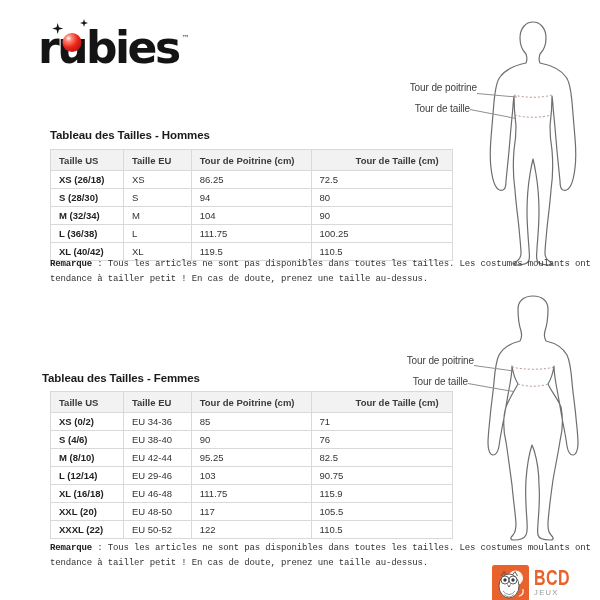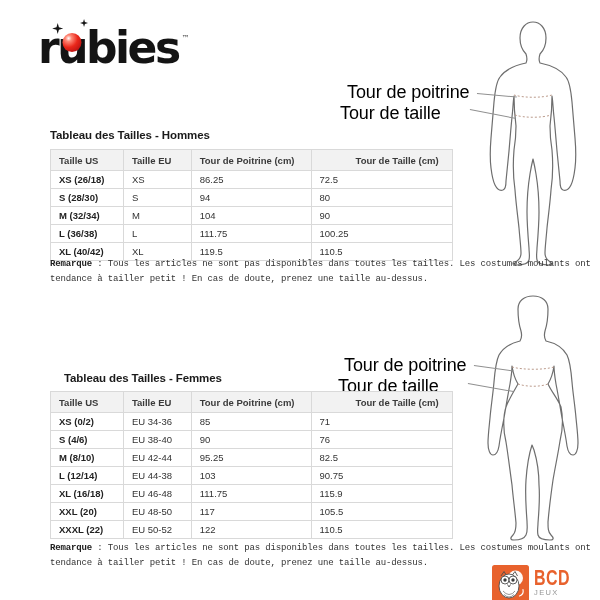--- a/index.html
+++ b/index.html
@@ -17,21 +17,21 @@
   .spark{position:absolute;background:#151515;
          clip-path:polygon(50% 0,61% 39%,100% 50%,61% 61%,50% 100%,39% 61%,0 50%,39% 39%);}
   .s1{left:-5px;top:-3px;width:11px;height:11px;}
   .s2{right:-2px;top:-7px;width:8px;height:8px;}
   .tm{position:absolute;right:-11px;top:9px;font-size:8px;font-weight:400;letter-spacing:0;color:#444;}
 
   
   .figure-svg{position:absolute;}
   .figure-svg .body{fill:#ffffff;stroke:#6e6e6e;stroke-width:1.2;stroke-linejoin:round;stroke-linecap:round;}
   .figure-svg .dash{fill:none;stroke:var(--dash,#b3907f);stroke-width:0.9;stroke-dasharray:2 2;}
-  .measure-label{position:absolute;width:130px;font-size:18px;color:#000000;
+  .measure-label{position:absolute;width:130px;text-align:right;font-size:10px;color:#404040;
                  letter-spacing:-0.1px;white-space:nowrap;}
   .pline{position:absolute;height:0;border-top:1px solid #909090;transform-origin:0 0;}
   .pl-m-chest{left:477px;top:93px;width:40px;transform:rotate(5deg);}
   .pl-m-waist{left:470px;top:109px;width:46px;transform:rotate(11deg);}
   .pl-w-chest{left:474px;top:365px;width:40px;transform:rotate(8deg);}
   .pl-w-waist{left:468px;top:383px;width:46px;transform:rotate(10deg);}
 
   
   .section-title{position:absolute;margin:0;font-size:11.5px;font-weight:700;color:#1a1a1a;
                  letter-spacing:-0.1px;}
@@ -154,21 +154,21 @@
       C10,142 11,134 12,124 C13,112 15,100 16,88 C17,76 18,67 21,61 C25,54 33,49 42,47
       C44,44 44,41 43,37 C41,31 40,23 40,15 C40,7 46,2 55,2 Z"></path>
     <path class="dash" d="M34,73 C45,76 66,76 76,73"></path>
     <path class="dash" d="M40,90 C49,93 62,93 70,90"></path>
   </svg>
   <div class="measure-label" style="left:344px;top:355px;">Tour de poitrine</div>
   <div class="pline pl-w-chest"></div>
   <div class="measure-label" style="left:338px;top:376px;">Tour de taille</div>
   <div class="pline pl-w-waist"></div>
 
-  <h2 class="section-title" style="left:64px;top:372px;">Tableau des Tailles - Femmes</h2>
+  <h2 class="section-title" style="left:42px;top:372px;">Tableau des Tailles - Femmes</h2>
   <table class="size-table" style="left:50px;top:391px;">
       <thead>
         <tr>
           <th>Taille US</th>
           <th>Taille EU</th>
           <th>Tour de Poitrine (cm)</th>
           <th>Tour de Taille (cm)</th>
         </tr>
       </thead>
       <tbody>
@@ -185,21 +185,21 @@
           <td>76</td>
         </tr>
         <tr>
           <td class="col-size">M (8/10)</td>
           <td>EU 42-44</td>
           <td>95.25</td>
           <td>82.5</td>
         </tr>
         <tr>
           <td class="col-size">L (12/14)</td>
-          <td>EU 44-38</td>
+          <td>EU 29-46</td>
           <td>103</td>
           <td>90.75</td>
         </tr>
         <tr>
           <td class="col-size">XL (16/18)</td>
           <td>EU 46-48</td>
           <td>111.75</td>
           <td>115.9</td>
         </tr>
         <tr>

